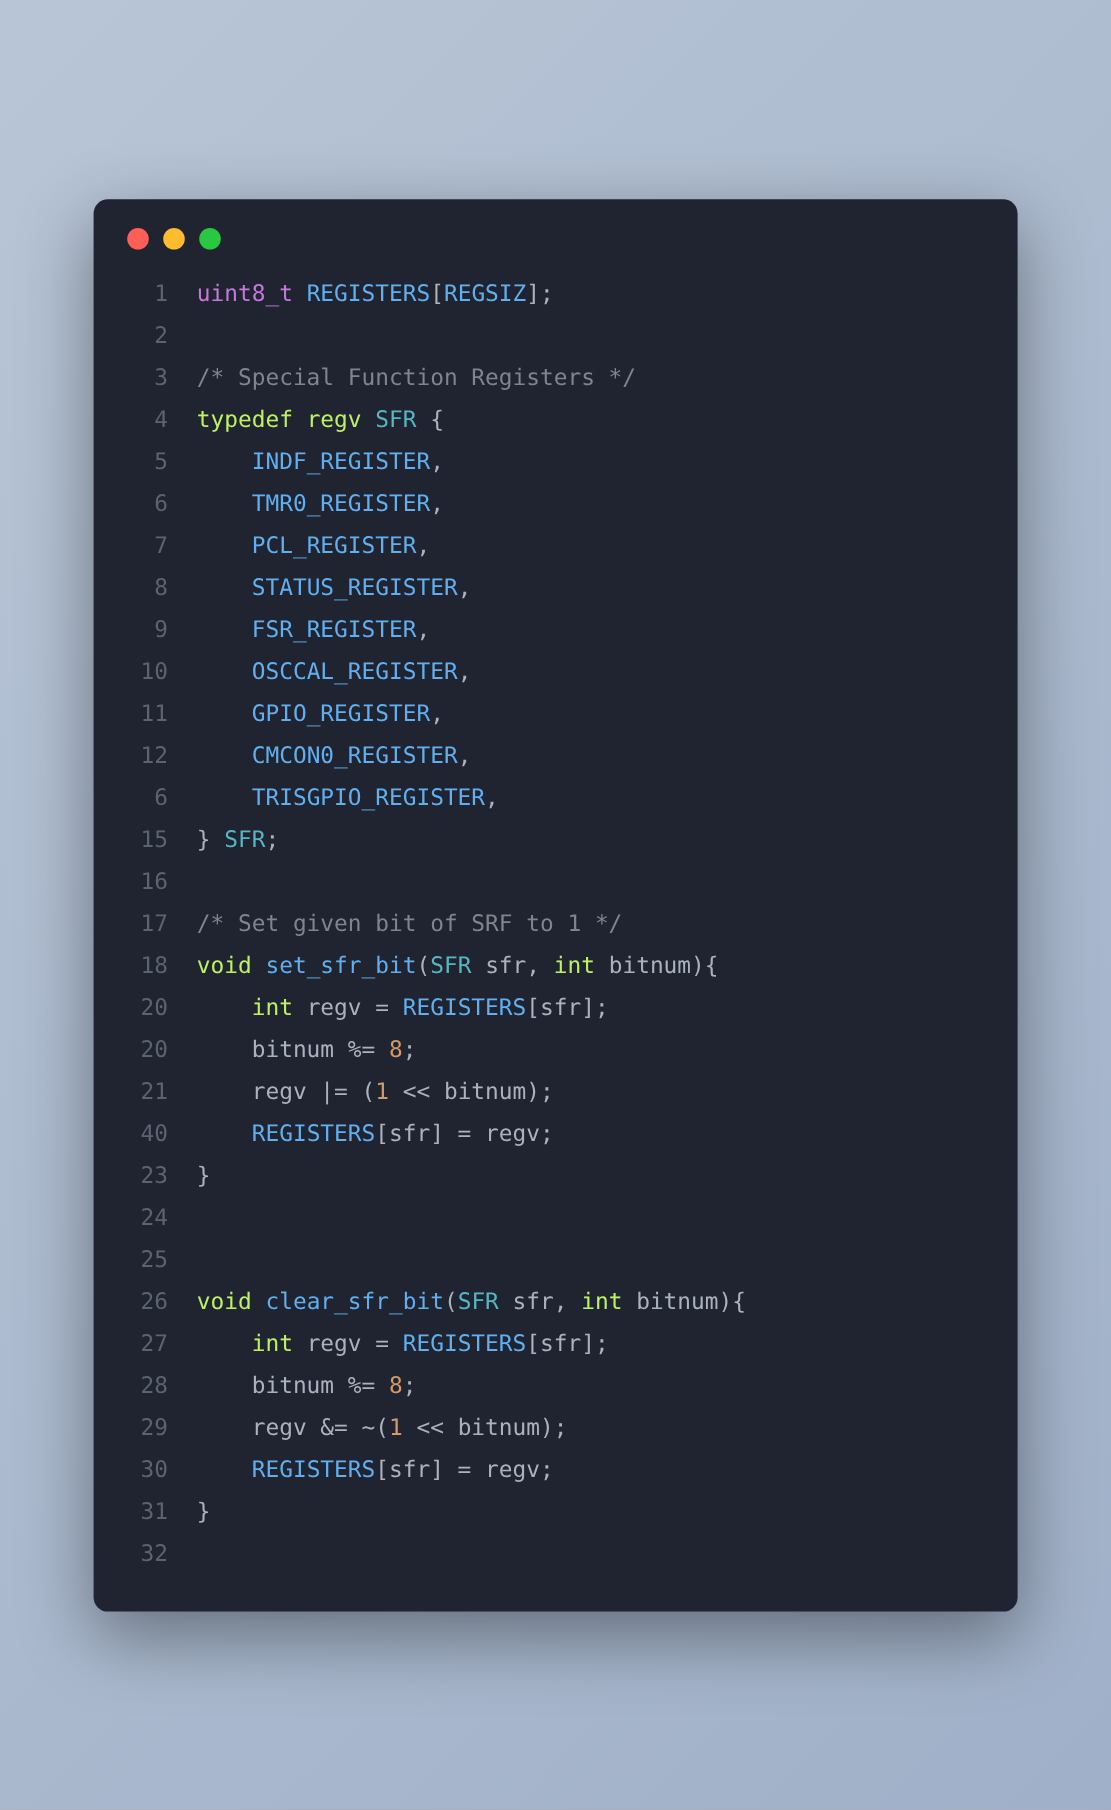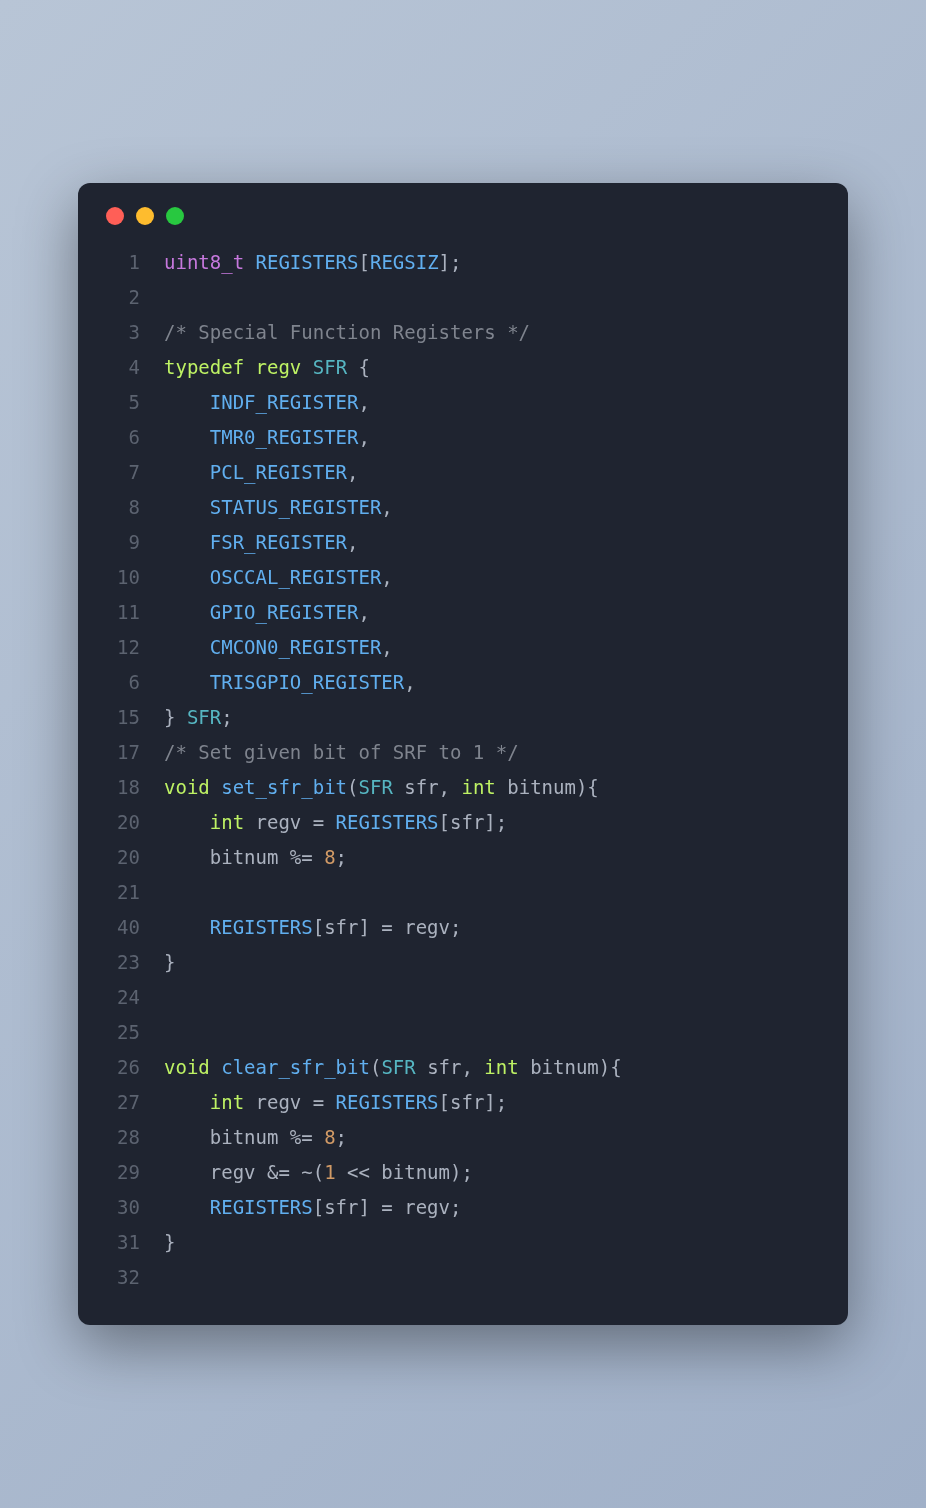--- a/index.html
+++ b/index.html
@@ -78,25 +78,26 @@
       <div class="line"><span class="gutter">5</span><span class="code"><span class="punct">    </span><span class="enumv">INDF_REGISTER</span><span class="punct">,</span></span></div>
       <div class="line"><span class="gutter">6</span><span class="code"><span class="punct">    </span><span class="enumv">TMR0_REGISTER</span><span class="punct">,</span></span></div>
       <div class="line"><span class="gutter">7</span><span class="code"><span class="punct">    </span><span class="enumv">PCL_REGISTER</span><span class="punct">,</span></span></div>
       <div class="line"><span class="gutter">8</span><span class="code"><span class="punct">    </span><span class="enumv">STATUS_REGISTER</span><span class="punct">,</span></span></div>
       <div class="line"><span class="gutter">9</span><span class="code"><span class="punct">    </span><span class="enumv">FSR_REGISTER</span><span class="punct">,</span></span></div>
       <div class="line"><span class="gutter">10</span><span class="code"><span class="punct">    </span><span class="enumv">OSCCAL_REGISTER</span><span class="punct">,</span></span></div>
       <div class="line"><span class="gutter">11</span><span class="code"><span class="punct">    </span><span class="enumv">GPIO_REGISTER</span><span class="punct">,</span></span></div>
       <div class="line"><span class="gutter">12</span><span class="code"><span class="punct">    </span><span class="enumv">CMCON0_REGISTER</span><span class="punct">,</span></span></div>
       <div class="line"><span class="gutter">6</span><span class="code"><span class="punct">    </span><span class="enumv">TRISGPIO_REGISTER</span><span class="punct">,</span></span></div>
       <div class="line"><span class="gutter">15</span><span class="code"><span class="punct">} </span><span class="typename">SFR</span><span class="punct">;</span></span></div>
+      <div class="line"><span class="gutter">16</span><span class="code"></span></div>
       <div class="line"><span class="gutter">17</span><span class="code"><span class="comment">/* Set given bit of SRF to 1 */</span></span></div>
       <div class="line"><span class="gutter">18</span><span class="code"><span class="kw">void</span><span class="punct"> </span><span class="fn">set_sfr_bit</span><span class="punct">(</span><span class="typename">SFR</span><span class="punct"> sfr, </span><span class="kw">int</span><span class="punct"> bitnum){</span></span></div>
       <div class="line"><span class="gutter">20</span><span class="code"><span class="punct">    </span><span class="kw">int</span><span class="punct"> regv = </span><span class="ident">REGISTERS</span><span class="punct">[sfr];</span></span></div>
       <div class="line"><span class="gutter">20</span><span class="code"><span class="punct">    bitnum %= </span><span class="num">8</span><span class="punct">;</span></span></div>
-      <div class="line"><span class="gutter">21</span></div>
+      <div class="line"><span class="gutter">21</span><span class="code"><span class="punct">    regv |= (</span><span class="num">1</span><span class="punct"> &lt;&lt; bitnum);</span></span></div>
       <div class="line"><span class="gutter">40</span><span class="code"><span class="punct">    </span><span class="ident">REGISTERS</span><span class="punct">[sfr] = regv;</span></span></div>
       <div class="line"><span class="gutter">23</span><span class="code"><span class="punct">}</span></span></div>
       <div class="line"><span class="gutter">24</span><span class="code"></span></div>
       <div class="line"><span class="gutter">25</span></div>
       <div class="line"><span class="gutter">26</span><span class="code"><span class="kw">void</span><span class="punct"> </span><span class="fn">clear_sfr_bit</span><span class="punct">(</span><span class="typename">SFR</span><span class="punct"> sfr, </span><span class="kw">int</span><span class="punct"> bitnum){</span></span></div>
       <div class="line"><span class="gutter">27</span><span class="code"><span class="punct">    </span><span class="kw">int</span><span class="punct"> regv = </span><span class="ident">REGISTERS</span><span class="punct">[sfr];</span></span></div>
       <div class="line"><span class="gutter">28</span><span class="code"><span class="punct">    bitnum %= </span><span class="num">8</span><span class="punct">;</span></span></div>
       <div class="line"><span class="gutter">29</span><span class="code"><span class="punct">    regv &amp;= ~(</span><span class="num">1</span><span class="punct"> &lt;&lt; bitnum);</span></span></div>
       <div class="line"><span class="gutter">30</span><span class="code"><span class="punct">    </span><span class="ident">REGISTERS</span><span class="punct">[sfr] = regv;</span></span></div>
       <div class="line"><span class="gutter">31</span><span class="code"><span class="punct">}</span></span></div>

